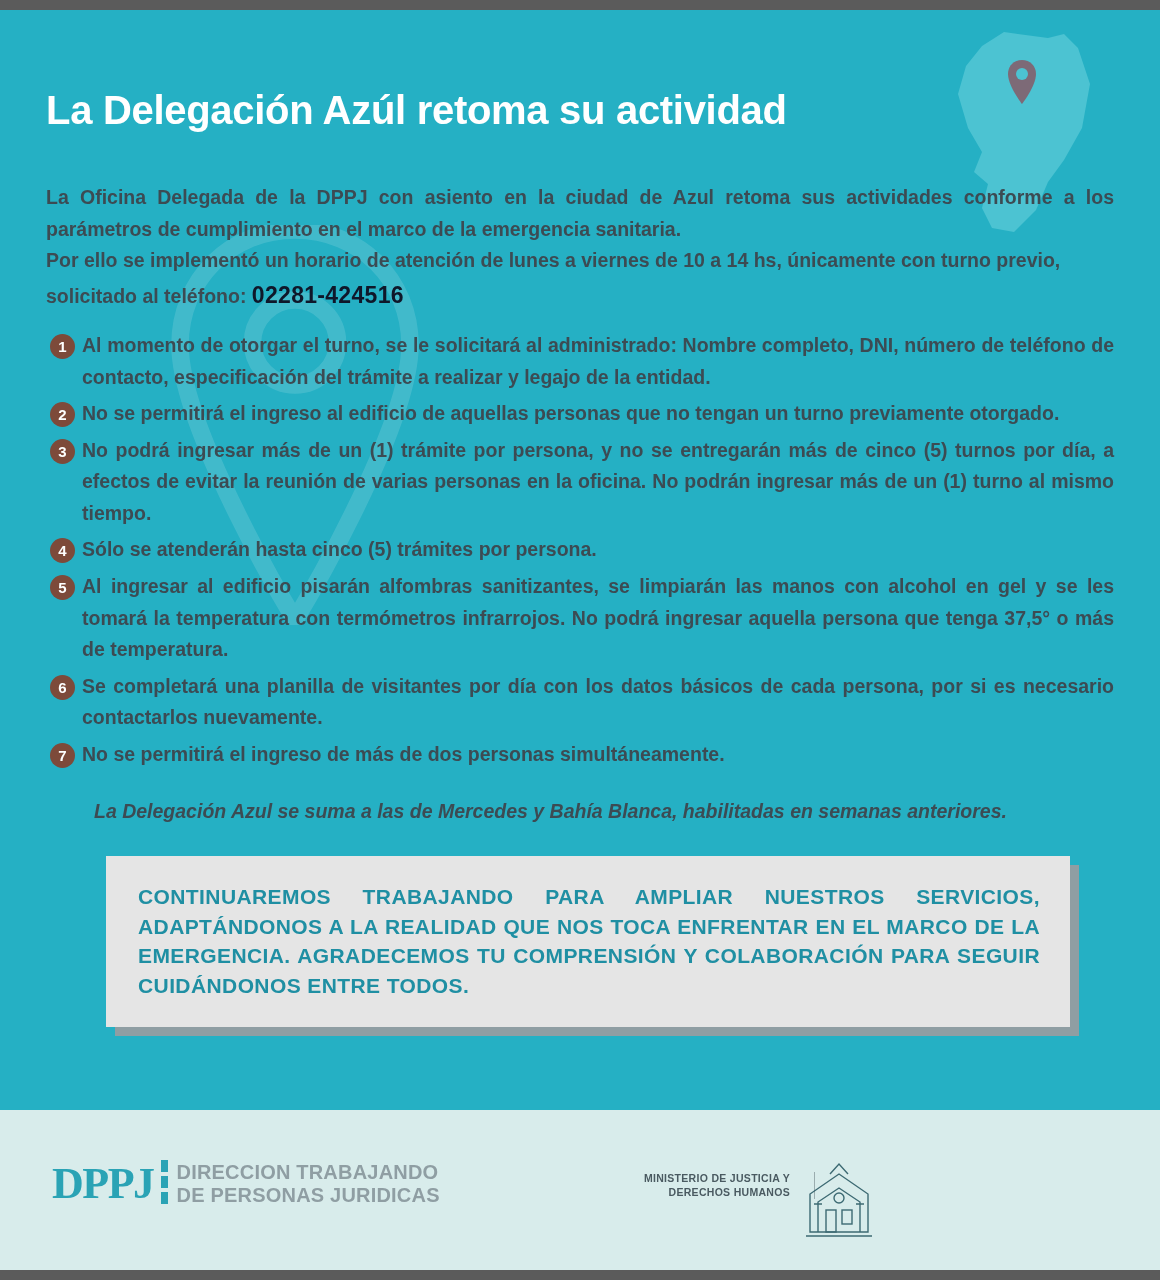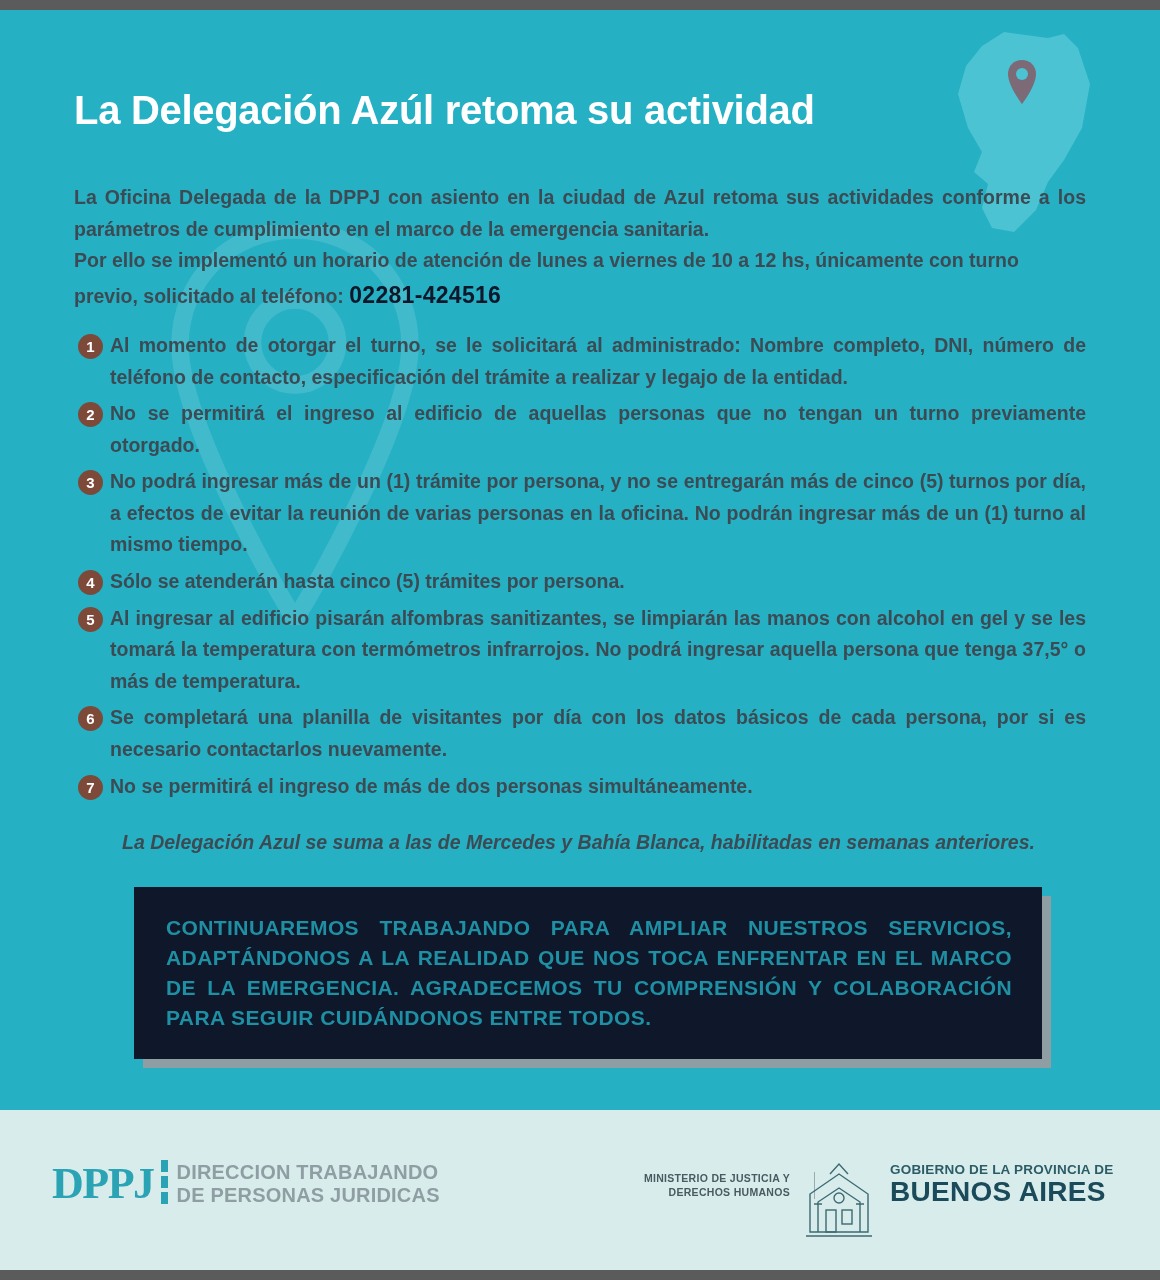--- a/index.html
+++ b/index.html
@@ -48,21 +48,21 @@
   .province {
     position: absolute;
     right: 68px;
     top: 22px;
     width: 140px;
     height: 210px;
   }
   .content {
     position: relative;
     z-index: 3;
-    padding: 0 74px;
+    padding: 0 46px;
   }
   h1.title {
     margin: 0;
     padding-top: 78px;
     font-size: 40px;
     line-height: 1.1;
     font-weight: bold;
     color: #ffffff;
     letter-spacing: -0.3px;
   }
@@ -134,21 +134,21 @@
   .callout-shadow {
     position: absolute;
     left: 9px;
     top: 9px;
     right: -9px;
     bottom: -9px;
     background: #8f9ea3;
   }
   .callout {
     position: relative;
-    background: #0f172a;
+    background: #e5e5e5;
     padding: 26px 30px 26px 32px;
     color: #1f8fa3;
     font-size: 21px;
     font-weight: bold;
     line-height: 1.42;
     letter-spacing: 0.4px;
     text-align: justify;
     text-transform: uppercase;
   }
   
@@ -260,21 +260,21 @@
       <path d="M70 28 C62 28 56 34 56 42 C56 54 70 72 70 72 C70 72 84 54 84 42 C84 34 78 28 70 28 Z" fill="#7d6a77"></path>
       <circle cx="70" cy="42" r="6" fill="#4cc3d2"></circle>
     </svg>
 
     <div class="content">
 
       <h1 class="title">La Delegación Azúl retoma su actividad</h1>
 
       <div class="intro">
         <p class="justify">La Oficina Delegada de la DPPJ con asiento en la ciudad de Azul retoma sus actividades conforme a los parámetros de cumplimiento en el marco de la emergencia sanitaria.</p>
-        <p><span>Por ello se implementó un horario de atención de lunes a viernes de 10 a 12 hs, únicamente con turno previo, solicitado al teléfono: </span><span class="phone">02281-424516</span></p>
+        <p><span>Por ello se implementó un horario de atención de lunes a viernes de 10 a 14 hs, únicamente con turno previo, solicitado al teléfono: </span><span class="phone">02281-424516</span></p>
       </div>
 
       <div class="rules">
 
         <div class="rule">
           <span class="num">1</span>
           <span class="txt">Al momento de otorgar el turno, se le solicitará al administrado:  Nombre completo, DNI, número de teléfono de contacto, especificación del trámite a realizar y legajo de la entidad.</span>
         </div>
 
         <div class="rule">
@@ -345,22 +345,18 @@
         <path d="M18 78 L18 48 L39 34 L60 48 L60 78"></path>
         <rect x="26" y="56" width="10" height="22"></rect>
         <rect x="42" y="56" width="10" height="14"></rect>
         <circle cx="39" cy="44" r="5"></circle>
         <path d="M6 82 L72 82"></path>
         <path d="M30 20 L39 10 L48 20"></path>
         <path d="M14 50 L22 50 M56 50 L64 50"></path>
       </g>
     </svg>
 
-    <div class="pba">
-      <div class="line1">GOBIERNO DE LA PROVINCIA DE</div>
-      <div class="line2">BUENOS AIRES</div>
-    </div>
 
   </div>
 
   <div class="bottom-bar"></div>
 
 </div>
 
 </body></html>

